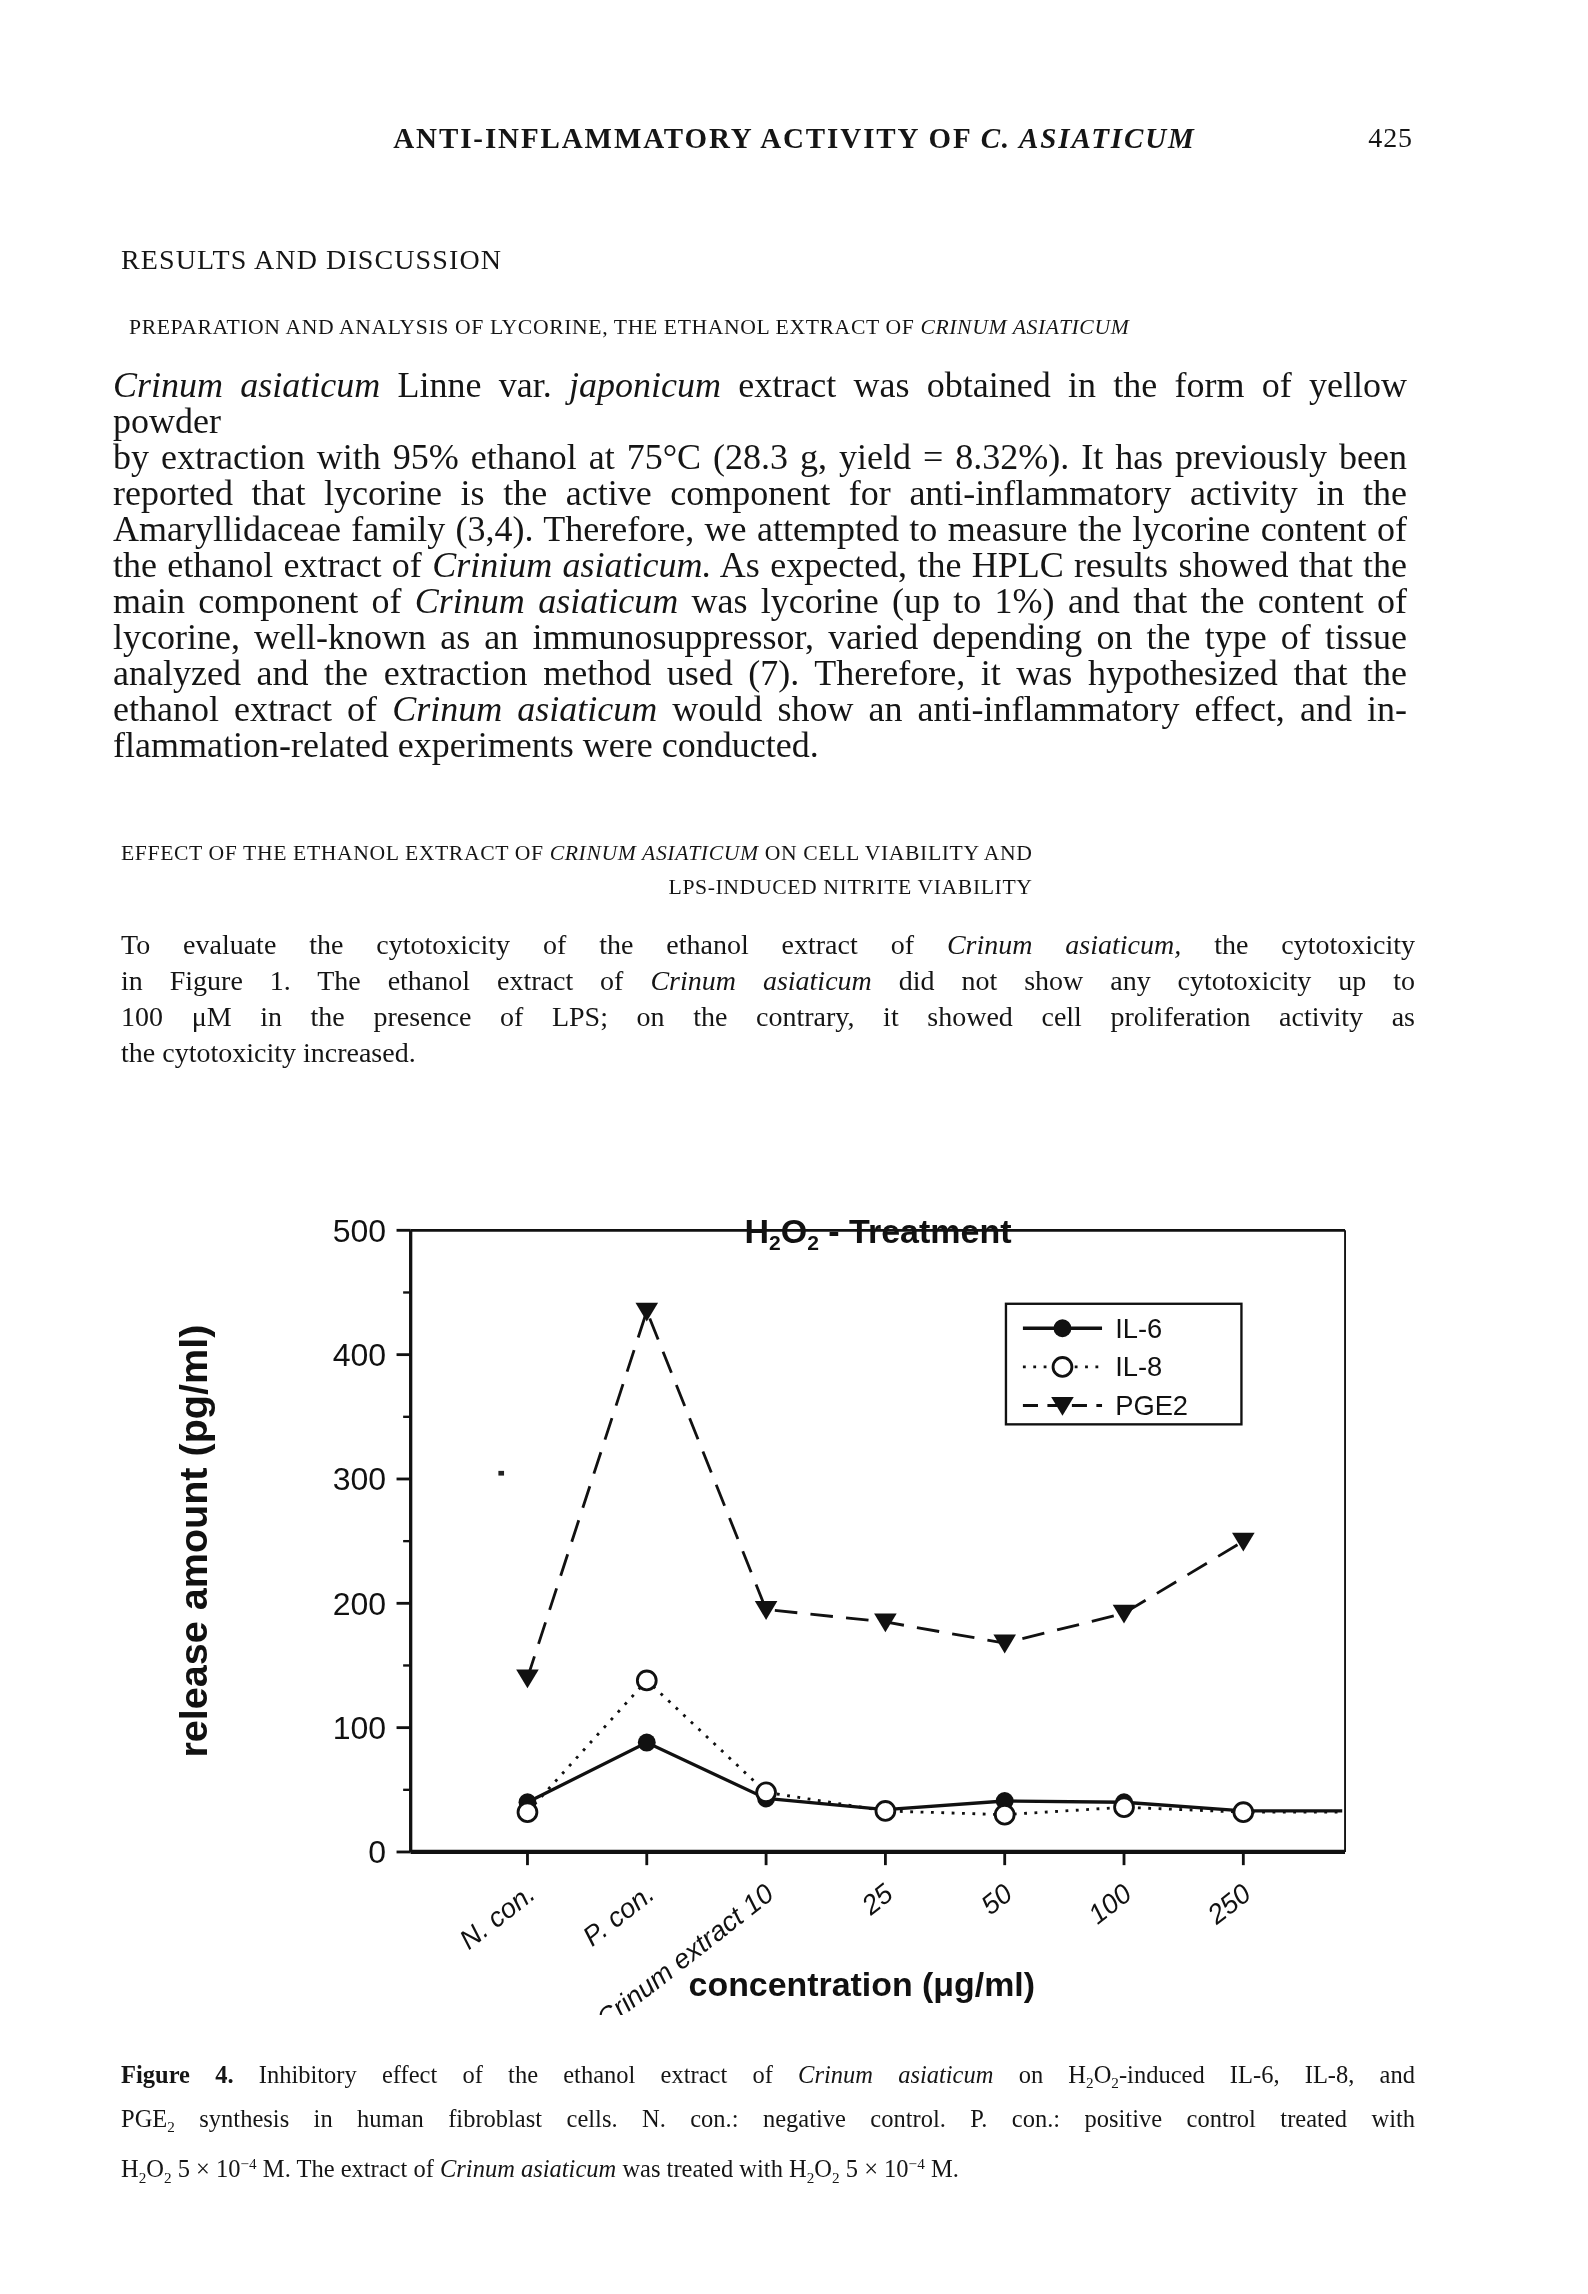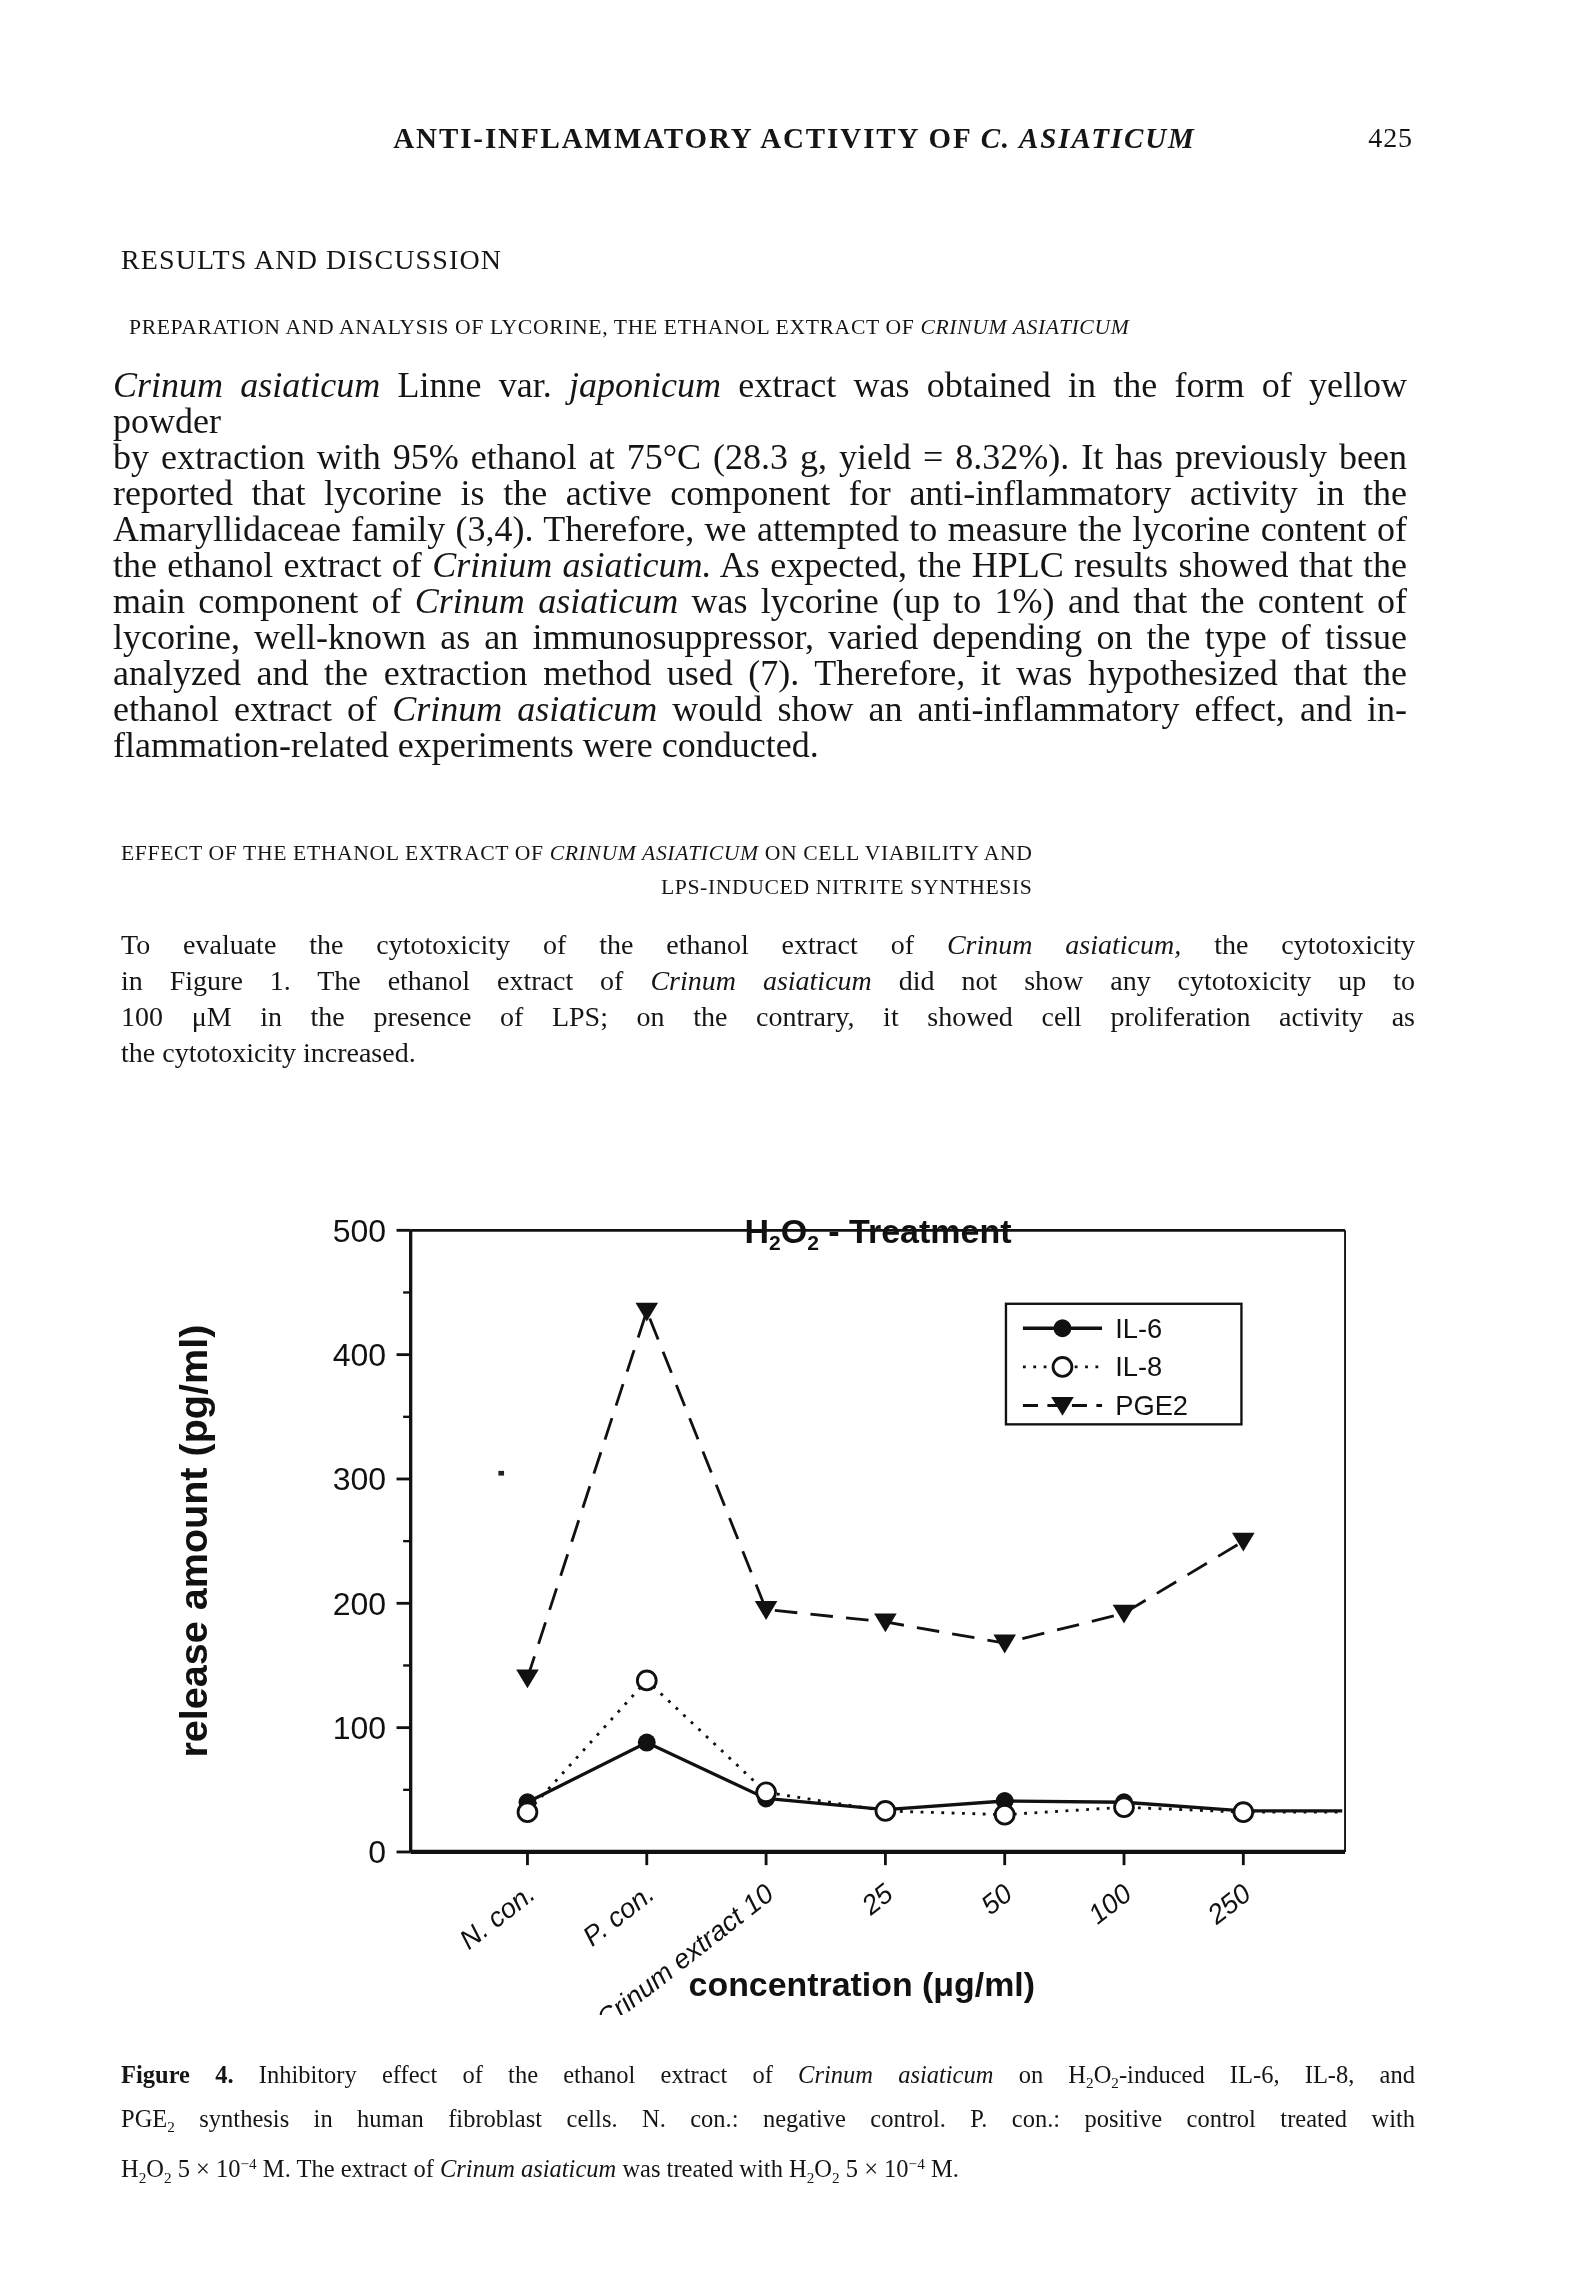--- a/index.html
+++ b/index.html
@@ -46,21 +46,21 @@
     <div class="jline"><span>the ethanol extract of </span><span class="it">Crinium asiaticum.</span><span> As expected, the HPLC results showed that the</span></div>
     <div class="jline"><span>main component of </span><span class="it">Crinum asiaticum</span><span> was lycorine (up to 1%) and that the content of</span></div>
     <div class="jline"><span>lycorine, well-known as an immunosuppressor, varied depending on the type of tissue</span></div>
     <div class="jline"><span>analyzed and the extraction method used (7). Therefore, it was hypothesized that the</span></div>
     <div class="jline"><span>ethanol extract of </span><span class="it">Crinum asiaticum</span><span> would show an anti-inflammatory effect, and in-</span></div>
     <div class="jline last"><span>flammation-related experiments were conducted.</span></div>
   </div>
 
 <div class="abs" id="subsection2">
     <div class="plainline"><span>EFFECT OF THE ETHANOL EXTRACT OF </span><span class="it">CRINUM ASIATICUM</span><span> ON CELL VIABILITY AND</span></div>
-    <div class="plainline"><span>LPS-INDUCED NITRITE SYNTHESIS</span></div>
+    <div class="plainline"><span>LPS-INDUCED NITRITE VIABILITY</span></div>
   </div>
 
 <div class="abs" id="paragraph2">
     <div class="jline"><span>To evaluate the cytotoxicity of the ethanol extract of </span><span class="it">Crinum asiaticum,</span><span> the cytotoxicity</span></div>
     <div class="jline"><span>in Figure 1. The ethanol extract of </span><span class="it">Crinum asiaticum</span><span> did not show any cytotoxicity up to</span></div>
     <div class="jline"><span>100 μM in the presence of LPS; on the contrary, it showed cell proliferation activity as</span></div>
     <div class="jline last"><span>the cytotoxicity increased.</span></div>
   </div>
 
 <div>

